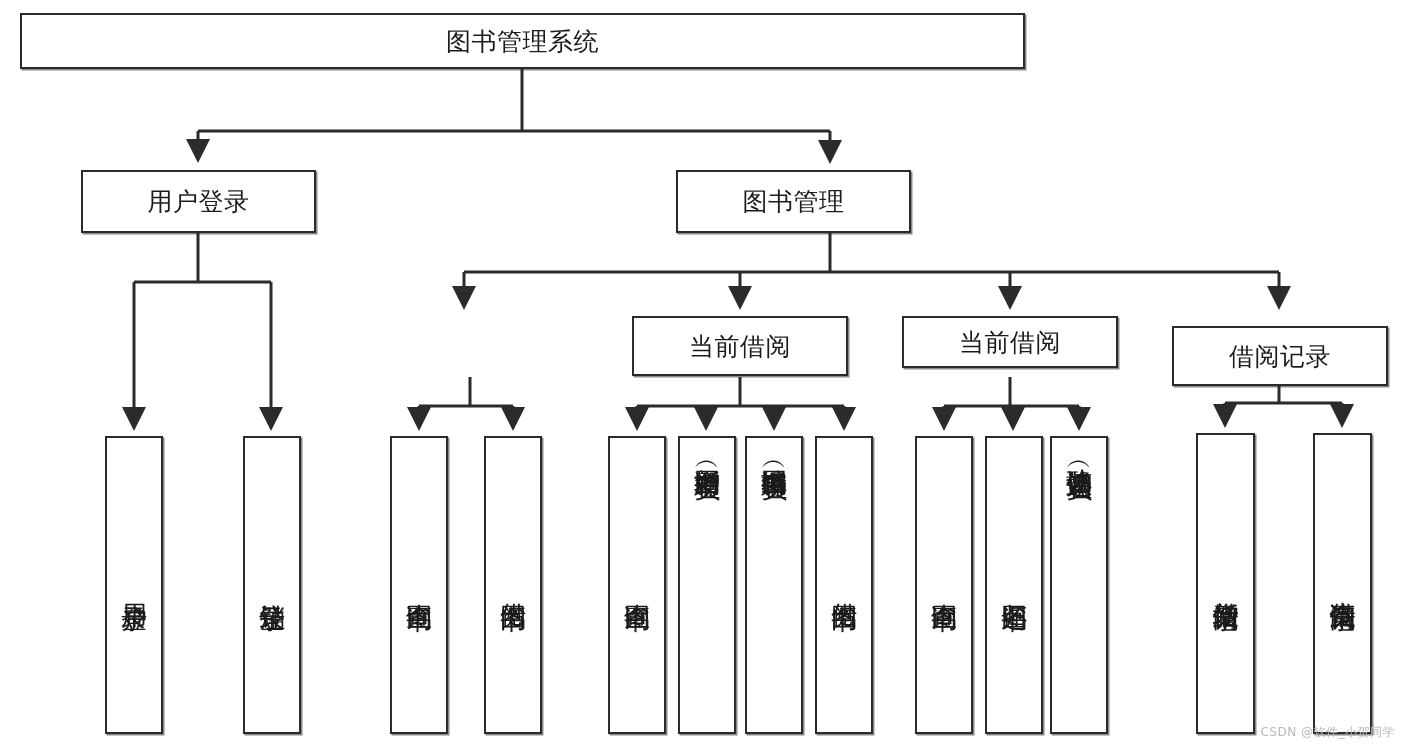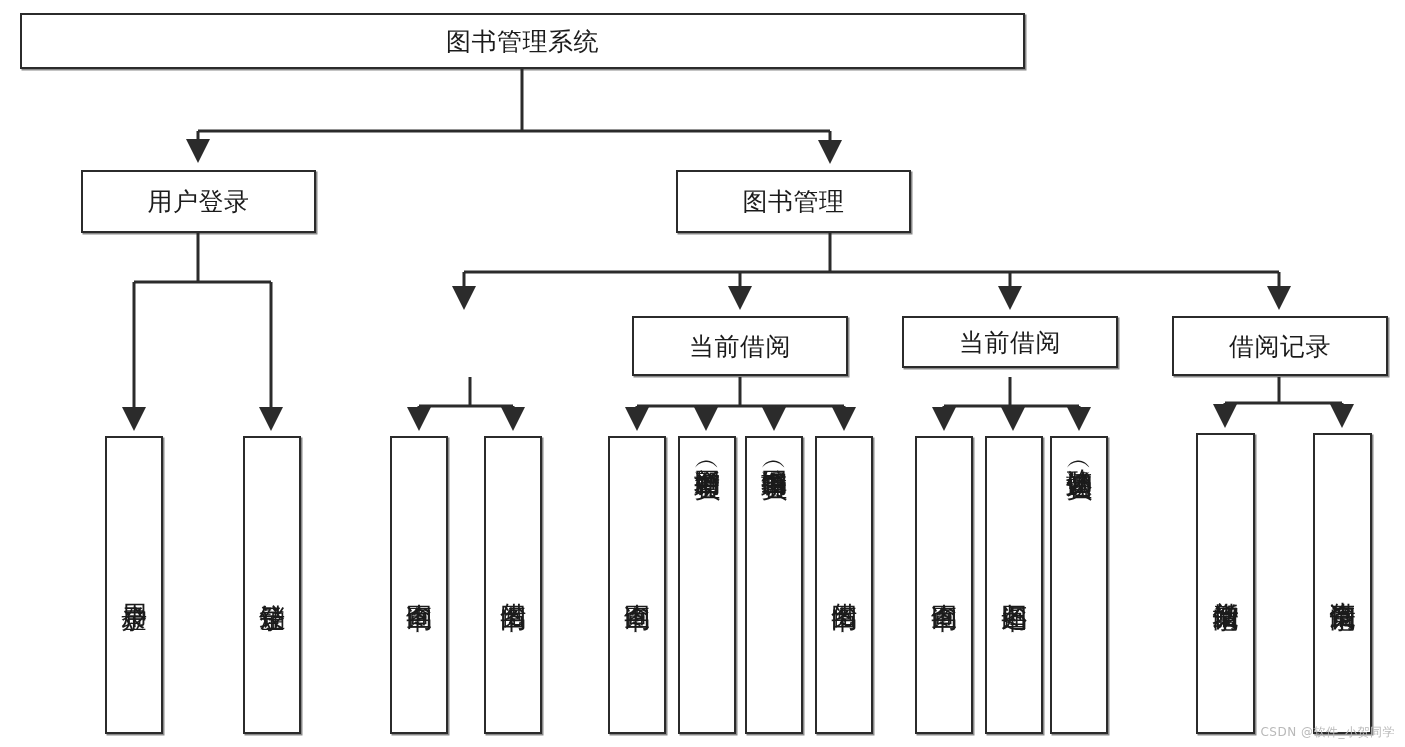--- a/index.html
+++ b/index.html
@@ -142,21 +142,21 @@
   <div class="node horiz" style="left:676px; top:170px; width:235px; height:63px;">
     <span class="label">图书管理</span>
   </div>
 
   <div class="node horiz" style="left:632px; top:316px; width:216px; height:60px;">
     <span class="label">当前借阅</span>
   </div>
   <div class="node horiz" style="left:902px; top:316px; width:216px; height:52px;">
     <span class="label">当前借阅</span>
   </div>
-  <div class="node horiz" style="left:1172px; top:316px; width:216px; height:60px;">
+  <div class="node horiz" style="left:1172px; top:326px; width:216px; height:60px;">
     <span class="label">借阅记录</span>
   </div>
 
   <div class="node vert center-text" style="left:105px; top:436px; width:58px; height:298px;">
     <span class="label">用户登录</span>
   </div>
   <div class="node vert center-text" style="left:243px; top:436px; width:58px; height:298px;">
     <span class="label">注销登录</span>
   </div>
 

